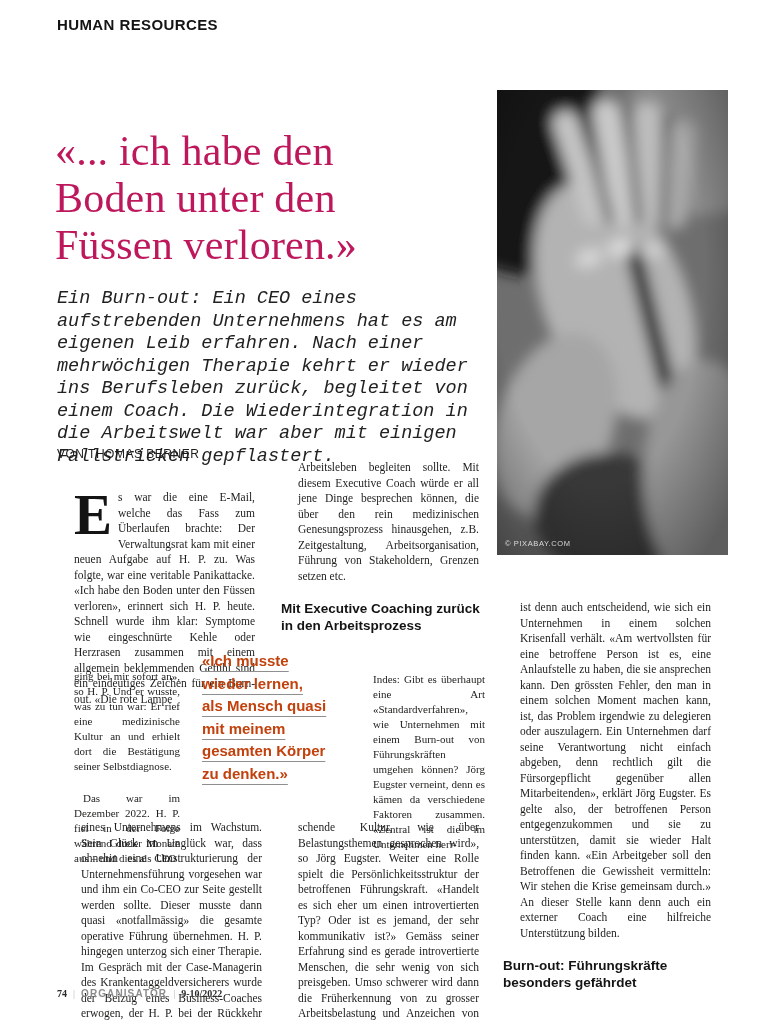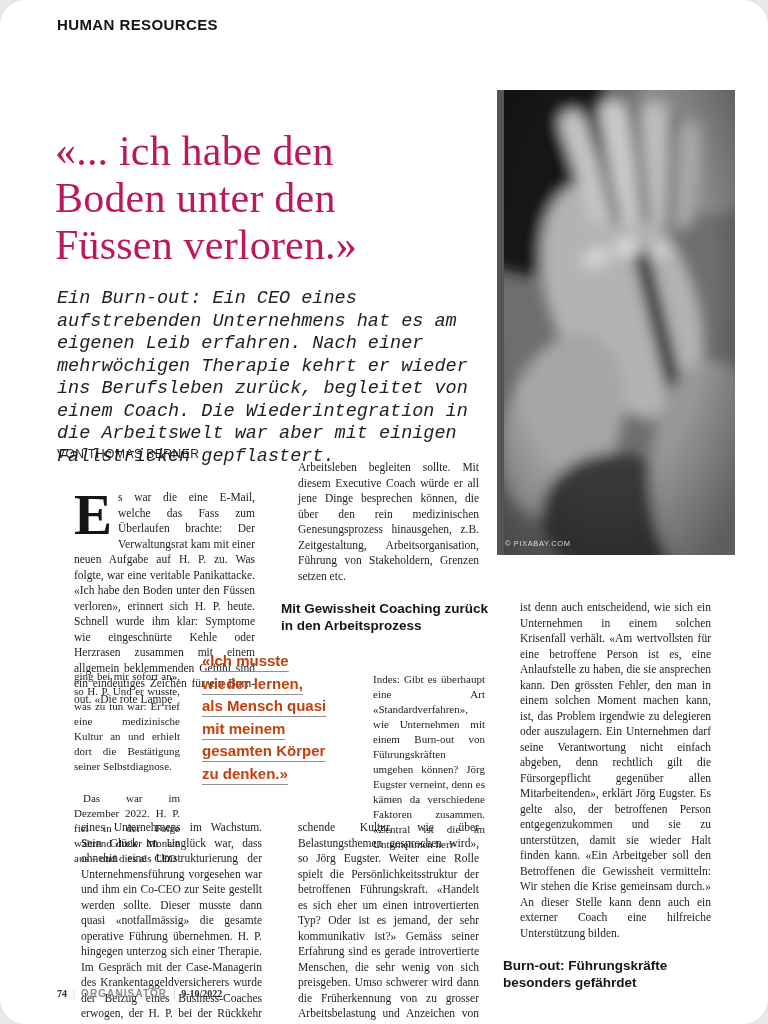--- a/index.html
+++ b/index.html
@@ -1,27 +1,27 @@
 <!DOCTYPE html>
 <html lang="de"><head>
 <meta charset="utf-8">
 <style>
   html,body{margin:0;padding:0;background:#e8e8e8;}
   .page{position:relative;width:768px;height:1024px;margin:0 auto;background:#ffffff;
         overflow:hidden;color:#1d1d1b;font-family:"Liberation Serif",serif;
-        -webkit-hyphens:auto;hyphens:auto;border-radius:26px;}
+        -webkit-hyphens:auto;hyphens:auto;}
   .kicker{position:absolute;left:57px;top:16px;font-family:"Liberation Sans",sans-serif;
         font-weight:700;font-size:15px;letter-spacing:.4px;color:#141414;}
   .title{position:absolute;left:55px;top:128px;font-size:42px;line-height:47px;
         font-weight:500;white-space:pre-line;letter-spacing:.2px;color:#be185d;}
   .lead{position:absolute;left:57px;top:288px;width:452px;font-style:italic;
         font-size:18.5px;line-height:22.5px;color:#222;font-family:Liberation Mono, monospace;}
   .byline{position:absolute;left:57px;top:447px;font-family:"Liberation Sans",sans-serif;
         font-size:12px;letter-spacing:.5px;color:#1d1d1b;}
-  .photo{position:absolute;left:497px;top:90px;width:231px;height:465px;background:#555;padding-left:7px;}
+  .photo{position:absolute;left:497px;top:90px;width:231px;height:465px;background:#555;}
   .photo svg{display:block;width:231px;height:465px;}
   .credit{position:absolute;left:8px;bottom:7px;font-family:"Liberation Sans",sans-serif;
         font-size:7.5px;letter-spacing:.6px;color:rgba(255,255,255,.78);}
   .colblock{position:absolute;}
   .colblock p{margin:17px;text-align:justify;font-size:11.5px;line-height:15.5px;}
   .colblock p + p{text-indent:9px;}
   .narrow p{font-size:11px;line-height:15px;}
   .c1a{left:57px;top:473px;width:215px;}
   .c1b{left:57px;top:652px;width:140px;}
   .c1c{left:64px;top:803px;width:215px;}
@@ -108,21 +108,21 @@
 
   <div class="pullquote">«Ich musste
 wieder lernen,
 als Mensch quasi
 mit meinem
 gesamten Körper
 zu denken.»</div>
 
   <div class="colblock c2a">
     <p>Arbeitsleben begleiten sollte. Mit diesem Executive Coach würde er all jene Dinge besprechen können, die über den rein medizinischen Genesungsprozess hinausgehen, z.B. Zeitgestaltung, Arbeitsorganisation, Führung von Stakeholdern, Grenzen setzen etc.</p>
-    <h3 class="sub">Mit Gewissheit Coaching zurück
+    <h3 class="sub">Mit Executive Coaching zurück
 in den Arbeitsprozess</h3>
   </div>
 
   <div class="colblock narrow c2b">
     <p>Indes: Gibt es überhaupt eine Art «Standardverfahren», wie Unternehmen mit einem Burn-out von Führungskräften umgehen können? Jörg Eugster verneint, denn es kämen da verschiedene Faktoren zusammen. «Zentral ist die im Unternehmen herr-</p>
   </div>
 
   <div class="colblock c2c">
     <p>schende Kultur, wie über Belastungsthemen gesprochen wird», so Jörg Eugster. Weiter eine Rolle spielt die Persönlichkeitsstruktur der betroffenen Führungskraft. «Handelt es sich eher um einen introvertierten Typ? Oder ist es jemand, der sehr kommunikativ ist?» Gemäss seiner Erfahrung sind es gerade introvertierte Menschen, die sehr wenig von sich preisgeben. Umso schwerer wird dann die Früherkennung von zu grosser Arbeitsbelastung und Anzeichen von Burn-out. Für Jörg Eugster</p>
   </div>

